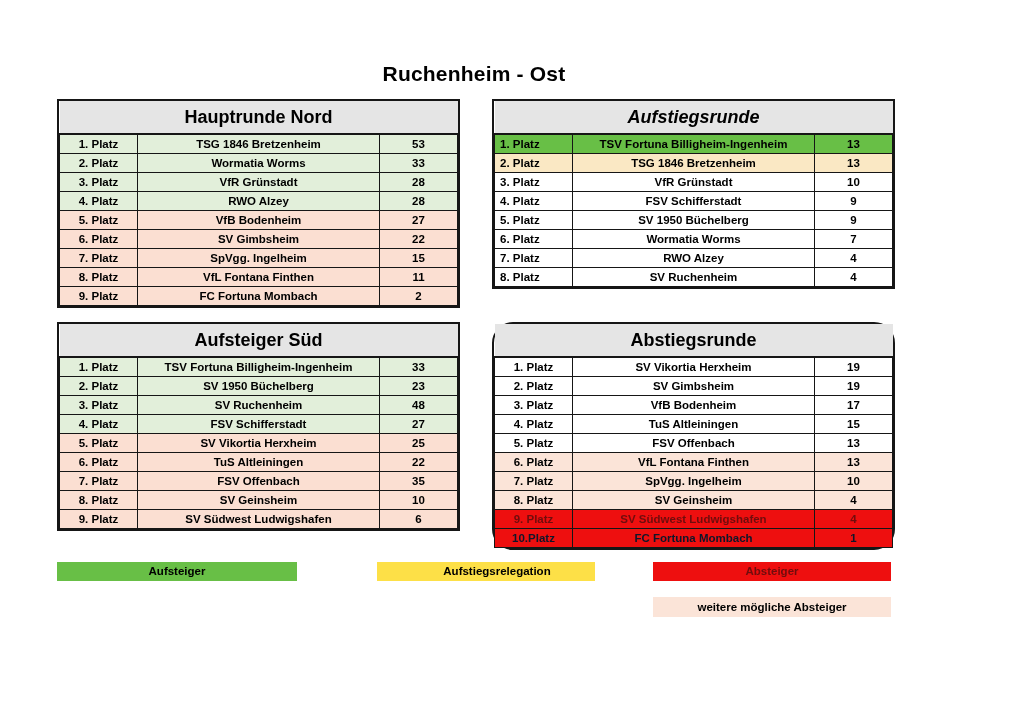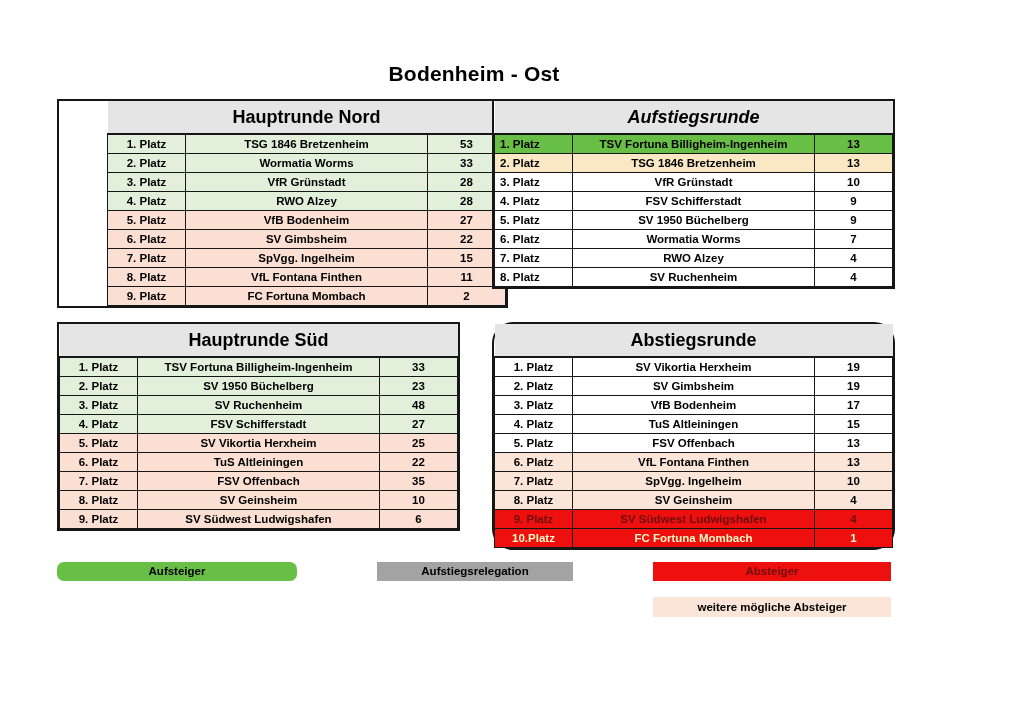--- a/index.html
+++ b/index.html
@@ -6,49 +6,49 @@
   .page{
     position:relative; width:1024px; height:719px; background:#ffffff;
     font-family:"Liberation Sans", sans-serif; font-weight:bold; color:#000;
     overflow:hidden;
   }
   .page-title{
     position:absolute; left:57px; top:62px; width:834px;
     text-align:center; font-size:21px; letter-spacing:.2px;
   }
   .table-wrap{position:absolute; width:399px; border:2px solid #161616; background:#fff;}
-  .pos-nord{left:57px; top:99px;padding-left:48px;}
+  .pos-nord{left:57px; top:99px;}
   .pos-aufstieg{left:492px; top:99px;}
   .pos-sued{left:57px; top:322px;}
   .pos-abstieg{left:492px; top:322px;border-radius:21px;}
   table{border-collapse:collapse; width:100%; table-layout:fixed;}
   th.tbl-title{
     height:32px; font-size:18px; text-align:center;
     border-bottom:2px solid #161616; padding:0;
   }
   td{
     border:1px solid #161616; height:18px; padding:0 2px;
     font-size:11.5px; text-align:center; white-space:nowrap; overflow:hidden;
   }
   .platz-left td:nth-child(1){text-align:left; padding-left:5px;}
   .legend-box{
     position:absolute; height:19px; line-height:19px;
     text-align:center; font-size:11.5px;
   }
-  .lg-aufsteiger{left:57px;  top:562px; width:240px;border-radius:7px;}
+  .lg-aufsteiger{left:57px;  top:562px; width:240px;}
   .lg-relegation{left:377px; top:562px; width:196px;}
   .lg-absteiger {left:653px; top:562px; width:238px;}
   .lg-weitere   {left:653px; top:597px; width:238px; height:20px; line-height:20px;}
 </style>
 </head>
 <body>
 
 <div class="page">
 
-  <div class="page-title">Bodenheim - Ost</div>
+  <div class="page-title">Ruchenheim - Ost</div>
 
   <div class="table-wrap pos-nord">
     <table>
       <colgroup>
           <col style="width:78px">
           <col>
           <col style="width:78px">
         </colgroup>
       <thead>
         <tr>
@@ -164,21 +164,21 @@
 
   <div class="table-wrap pos-sued">
     <table>
       <colgroup>
           <col style="width:78px">
           <col>
           <col style="width:78px">
         </colgroup>
       <thead>
         <tr>
-          <th class="tbl-title" colspan="3" style="background: rgb(229, 229, 229);">Hauptrunde Süd</th>
+          <th class="tbl-title" colspan="3" style="background: rgb(229, 229, 229);">Aufsteiger Süd</th>
         </tr>
       </thead>
       <tbody>
           <tr style="background: rgb(226, 239, 218);">
     <td>1. Platz</td>
     <td>TSV Fortuna Billigheim-Ingenheim</td>
     <td>33</td>
   </tr>
           <tr style="background: rgb(226, 239, 218);">
     <td>2. Platz</td>
@@ -275,30 +275,30 @@
           <tr style="background: rgb(251, 228, 216);">
     <td>8. Platz</td>
     <td>SV Geinsheim</td>
     <td>4</td>
   </tr>
           <tr style="background: rgb(238, 15, 15); color: rgb(112, 13, 13);">
     <td>9. Platz</td>
     <td>SV Südwest Ludwigshafen</td>
     <td>4</td>
   </tr>
-          <tr style="background: rgb(238, 15, 15); color: #fef9c3;">
+          <tr style="background: rgb(238, 15, 15); color: #0f172a;">
     <td>10.Platz</td>
     <td>FC Fortuna Mombach</td>
     <td>1</td>
   </tr>
         </tbody>
     </table>
   </div>
 
   <div class="legend-box lg-aufsteiger" style="background: rgb(104, 191, 70);">Aufsteiger</div>
 
-  <div class="legend-box lg-relegation" style="background: #a3a3a3;">Aufstiegsrelegation</div>
+  <div class="legend-box lg-relegation" style="background: #fde047; padding-left: 22px;">Aufstiegsrelegation</div>
 
   <div class="legend-box lg-absteiger" style="background: rgb(238, 15, 15); color: rgb(112, 13, 13);">Absteiger</div>
 
   <div class="legend-box lg-weitere" style="background: rgb(251, 228, 216);">weitere mögliche Absteiger</div>
 
 </div>
 
 </body></html>

